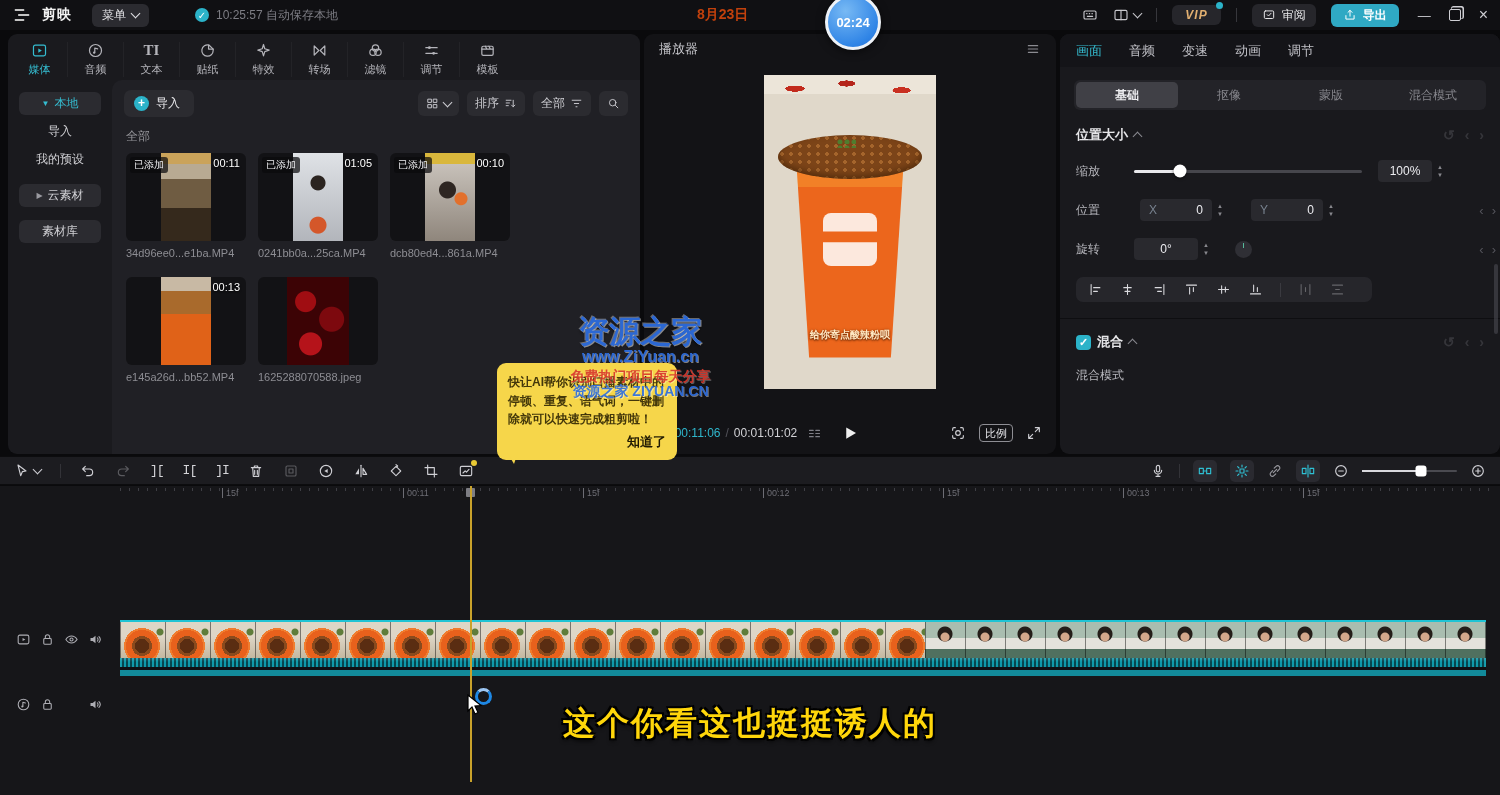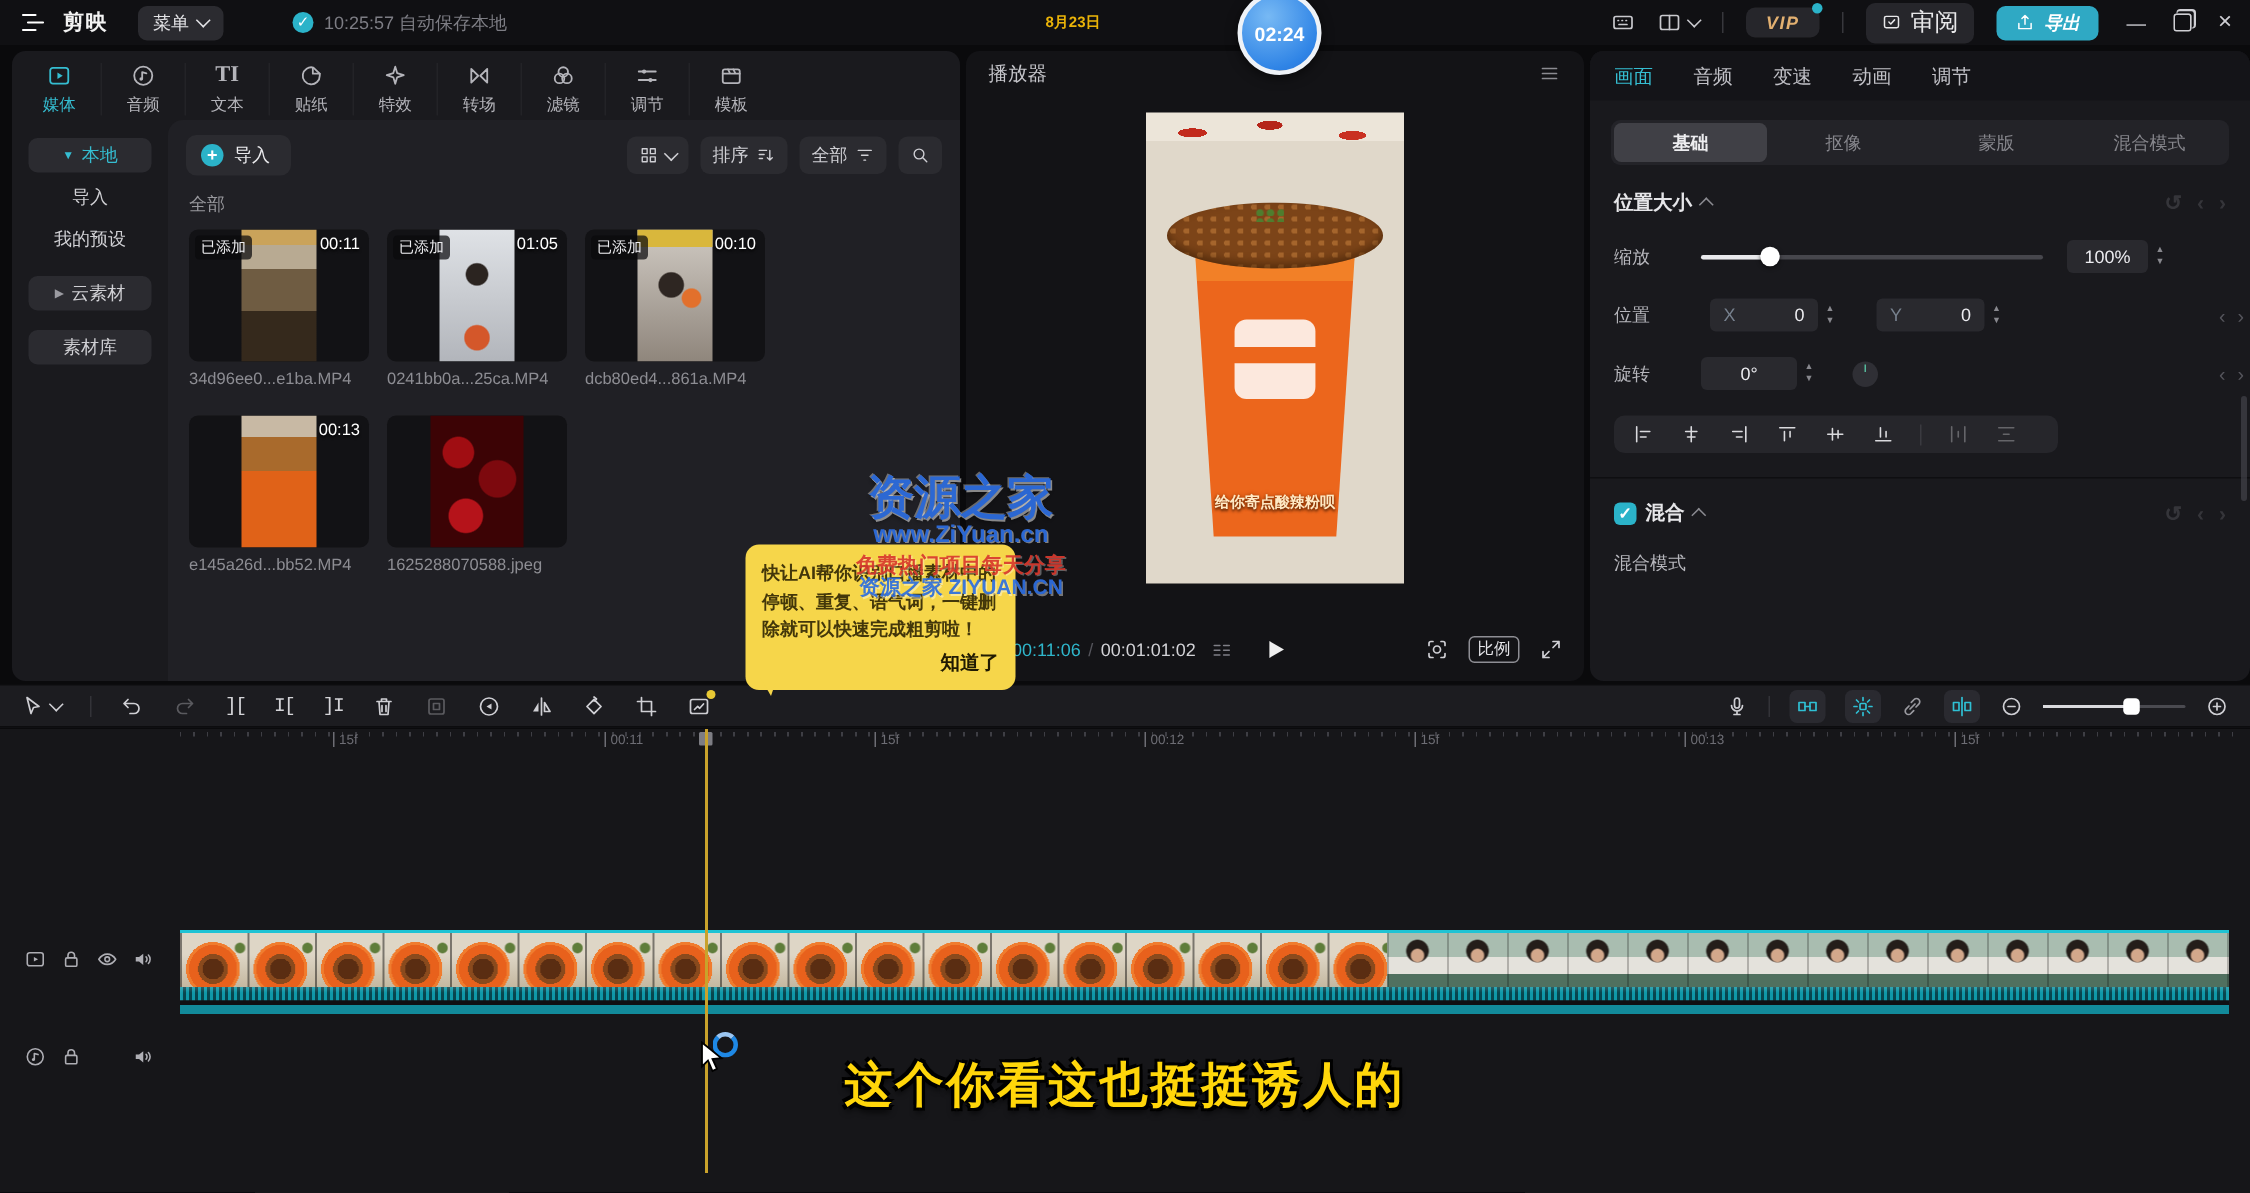--- a/index.html
+++ b/index.html
@@ -15,30 +15,30 @@
   .tb-left{display:flex;align-items:center;gap:10px;}
   .logo{color:#fff;width:20px;height:20px;}
   .app-name{font-size:14px;font-weight:bold;color:#f2f2f2;letter-spacing:1px;}
   .menu-btn{margin-left:10px;background:#2b2b30;border-radius:6px;padding:3px 10px;font-size:12px;
             color:#e3e3e6;display:flex;align-items:center;gap:6px;}
   .chev{width:6px;height:6px;border-left:1.5px solid currentColor;border-bottom:1.5px solid currentColor;
         transform:rotate(-45deg);margin-top:-3px;}
   .autosave{margin-left:36px;display:flex;align-items:center;gap:7px;color:#7d7d84;font-size:12px;}
   .check-dot{width:14px;height:14px;border-radius:50%;background:#2bb3c9;color:#fff;font-size:10px;
              display:flex;align-items:center;justify-content:center;}
-  .tb-date{position:absolute;left:697px;font-size:10px;font-weight:bold;color:#eab308;}
+  .tb-date{position:absolute;left:697px;font-size:14px;font-weight:bold;color:#c2410c;}
   .tb-right{margin-left:auto;display:flex;align-items:center;gap:15px;color:#c9c9ce;}
   .tb-sep{width:1px;height:14px;background:#37373c;}
   .vip-btn{position:relative;background:#26262b;border-radius:6px;padding:3px 13px;font-size:12px;
            font-weight:bold;font-style:italic;color:#e2b071;letter-spacing:1px;}
   .vip-btn .dot{position:absolute;right:-2px;top:-3px;width:7px;height:7px;border-radius:50%;background:#2bb3c9;}
-  .pill-btn{background:#26262b;border-radius:6px;padding:3px 10px;font-size:16px;color:#e8e8ea;
+  .pill-btn{background:#26262b;border-radius:6px;padding:3px 10px;font-size:12px;color:#e8e8ea;
             display:flex;align-items:center;gap:6px;}
   .export-btn{background:#2fa9c4;border-radius:6px;padding:3px 12px;font-size:12px;color:#fff;
-              display:flex;align-items:center;gap:6px;font-weight:bold;font-style:italic;}
+              display:flex;align-items:center;gap:6px;font-weight:bold;}
   .win-ctl{display:flex;align-items:center;gap:18px;margin-left:4px;color:#cfcfd4;font-size:13px;}
   .restore-box{width:10px;height:10px;border:1.3px solid #cfcfd4;border-radius:2px;box-shadow:2px -2px 0 -0.5px #101013,2.5px -2.5px 0 0.5px #cfcfd4;}
   .timer-circle{position:absolute;left:825px;top:-6px;width:56px;height:56px;border-radius:50%;
                 background:radial-gradient(circle at 35% 28%,#77b9f4,#2f84e6 72%,#2a6fd0);
                 border:3px solid #eef2f7;box-sizing:border-box;z-index:100;display:flex;align-items:center;
                 justify-content:center;color:#fff;font-size:13px;font-weight:bold;box-shadow:0 2px 8px rgba(0,0,0,.55);}
   
   .panel{position:absolute;top:34px;height:420px;border-radius:9px;box-sizing:border-box;}
   .panel-left{left:8px;width:632px;background:#1a1a1e;}
   .panel-center{left:644px;width:412px;background:#131316;}

